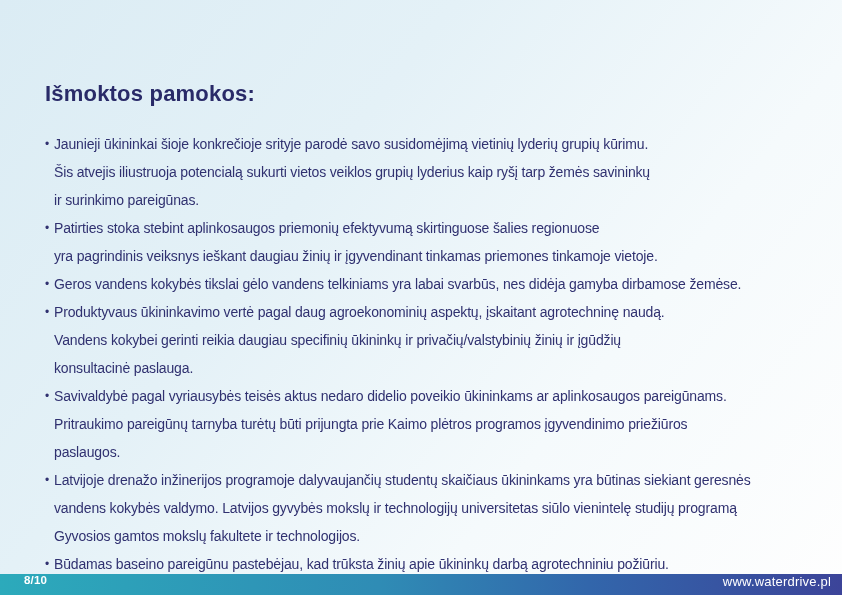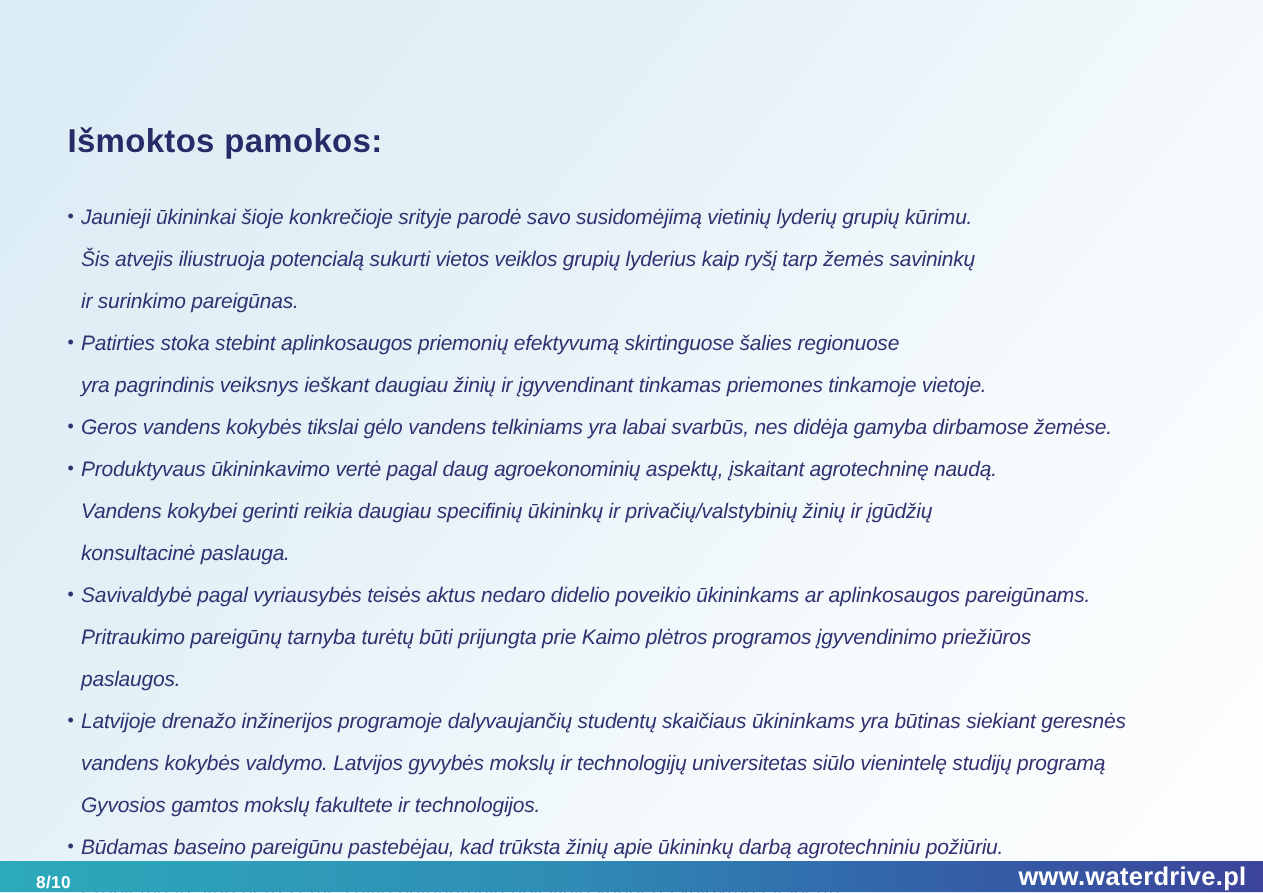--- a/index.html
+++ b/index.html
@@ -40,44 +40,43 @@
   .bullet-dot {
     flex: 0 0 9px;
     width: 9px;
     font-size: 12px;
     line-height: 28px;
     color: #303170;
   }
   .bullet-text {
     flex: 1;
     white-space: pre-line;
-    font-style: italic;
   }
   .footer-bar {
     position: absolute;
     left: 0;
     bottom: 0;
     width: 100%;
     height: 21px;
     background: linear-gradient(90deg, #2caabb 0%, #2f8cb5 45%, #3266ab 70%, #3c4499 100%);
     display: flex;
-    align-items: flex-end;
+    align-items: flex-start;
     justify-content: space-between;
     padding: 0 11px 0 24px;
   }
   .page-indicator {
     color: #ffffff;
     font-size: 11.5px;
     font-weight: 700;
     letter-spacing: 0.2px;
   }
   .website {
     color: #ffffff;
-    font-size: 17px;
-    font-weight: 700;
+    font-size: 13px;
+    font-weight: 400;
     letter-spacing: 0.2px;
   }
 </style>
 </head>
 <body>
 
 <div class="page">
   <div class="content">
     <h1 class="slide-title">Išmoktos pamokos:</h1>
     <ul class="bullet-list">

